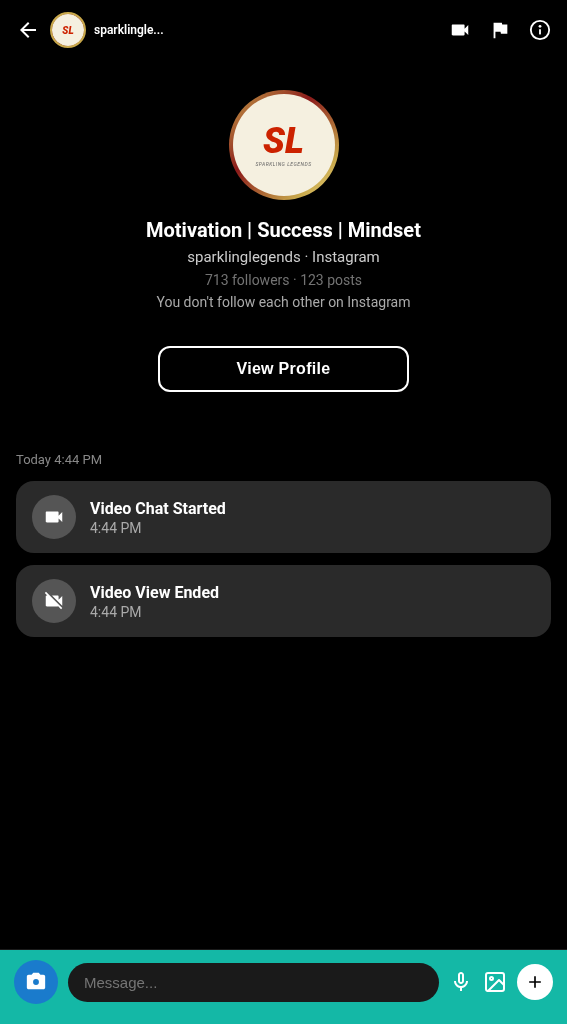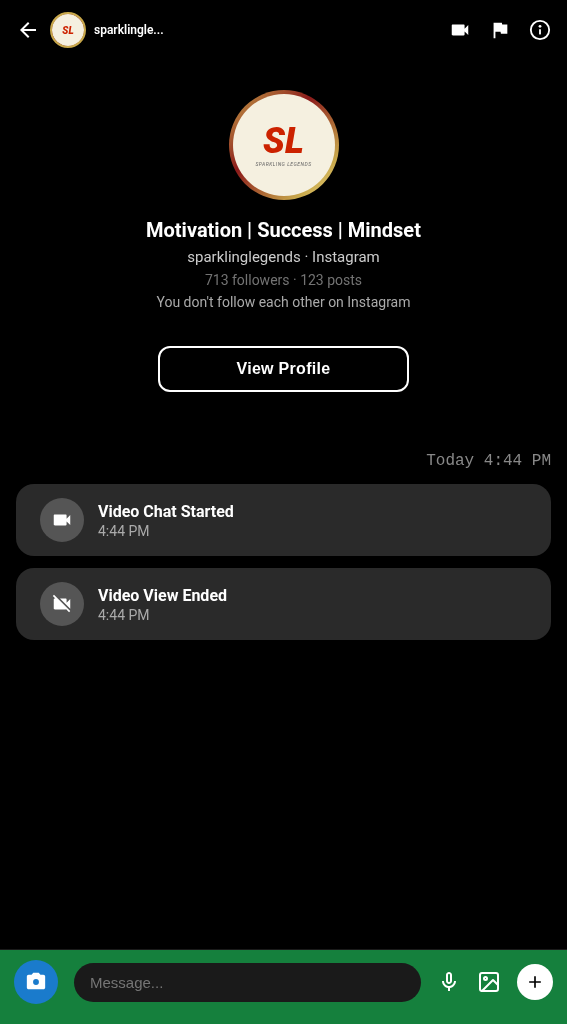--- a/index.html
+++ b/index.html
@@ -180,33 +180,32 @@
     }
 
     
     .chat-area {
       padding: 0 16px;
       flex: 1;
       min-height: 300px;
     }
 
     .timestamp-divider {
-      text-align: right;
+      text-align: left;
       color: #888;
-      font-size: 16px;
+      font-size: 13px;
       margin: 20px 0 14px;
-      font-family: Liberation Mono, monospace;
     }
 
     .message-item {
       display: flex;
       align-items: center;
       background: #2a2a2a;
       border-radius: 18px;
-      padding: 14px 24px;
+      padding: 14px 16px;
       margin-bottom: 12px;
       gap: 14px;
     }
 
     .message-icon-circle {
       width: 44px;
       height: 44px;
       border-radius: 50%;
       background: #555;
       display: flex;
@@ -232,25 +231,25 @@
       color: #aaa;
       margin-top: 2px;
     }
 
     
     .bottom-bar {
       position: fixed;
       bottom: 0;
       left: 0;
       width: 567px;
-      background: #15803d;
+      background: #14b8a6;
       padding: 10px 14px 20px;
       display: flex;
       align-items: center;
-      gap: 16px;
+      gap: 10px;
       border-top: 1px solid #1a1a1a;
     }
 
     .camera-btn {
       width: 44px;
       height: 44px;
       border-radius: 50%;
       background: #1a7bcc;
       display: flex;
       align-items: center;

